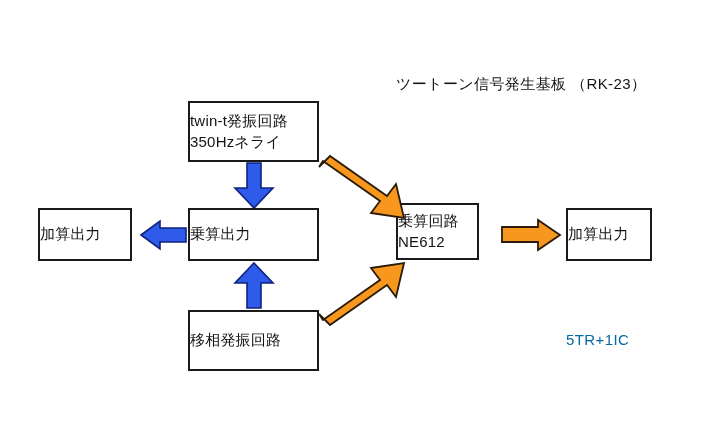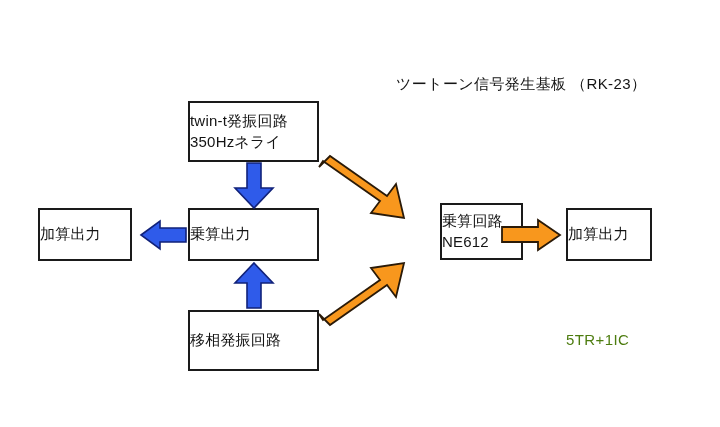--- a/index.html
+++ b/index.html
@@ -36,21 +36,21 @@
   .title-label {
     position: absolute;
     font-size: 15px;
     color: #141414;
     white-space: nowrap;
     letter-spacing: 0.4px;
   }
   .corner-label {
     position: absolute;
     font-size: 15px;
-    color: #4d7c0f;
+    color: #0369a1;
     white-space: nowrap;
     letter-spacing: 0.4px;
   }
   .arrow {
     position: absolute;
   }
   .arrow svg {
     display: block;
     overflow: visible;
   }
@@ -74,21 +74,21 @@
   </div>
 
   <div class="box" style="left:188px; top:310px; width:131px; height:61px;">
     <div class="line">移相発振回路</div>
   </div>
 
   <div class="box" style="left:38px; top:208px; width:94px; height:53px;">
     <div class="line">加算出力</div>
   </div>
 
-  <div class="box" style="left:396px; top:203px; width:83px; height:57px;margin-left:44px;">
+  <div class="box" style="left:396px; top:203px; width:83px; height:57px;">
     <div class="line">乗算回路</div>
     <div class="line">NE612</div>
   </div>
 
   <div class="box" style="left:566px; top:208px; width:86px; height:53px;">
     <div class="line">加算出力</div>
   </div>
 
   <div class="arrow" style="left:232px; top:163px;">
     <svg width="44" height="46" viewBox="0 0 44 46">

